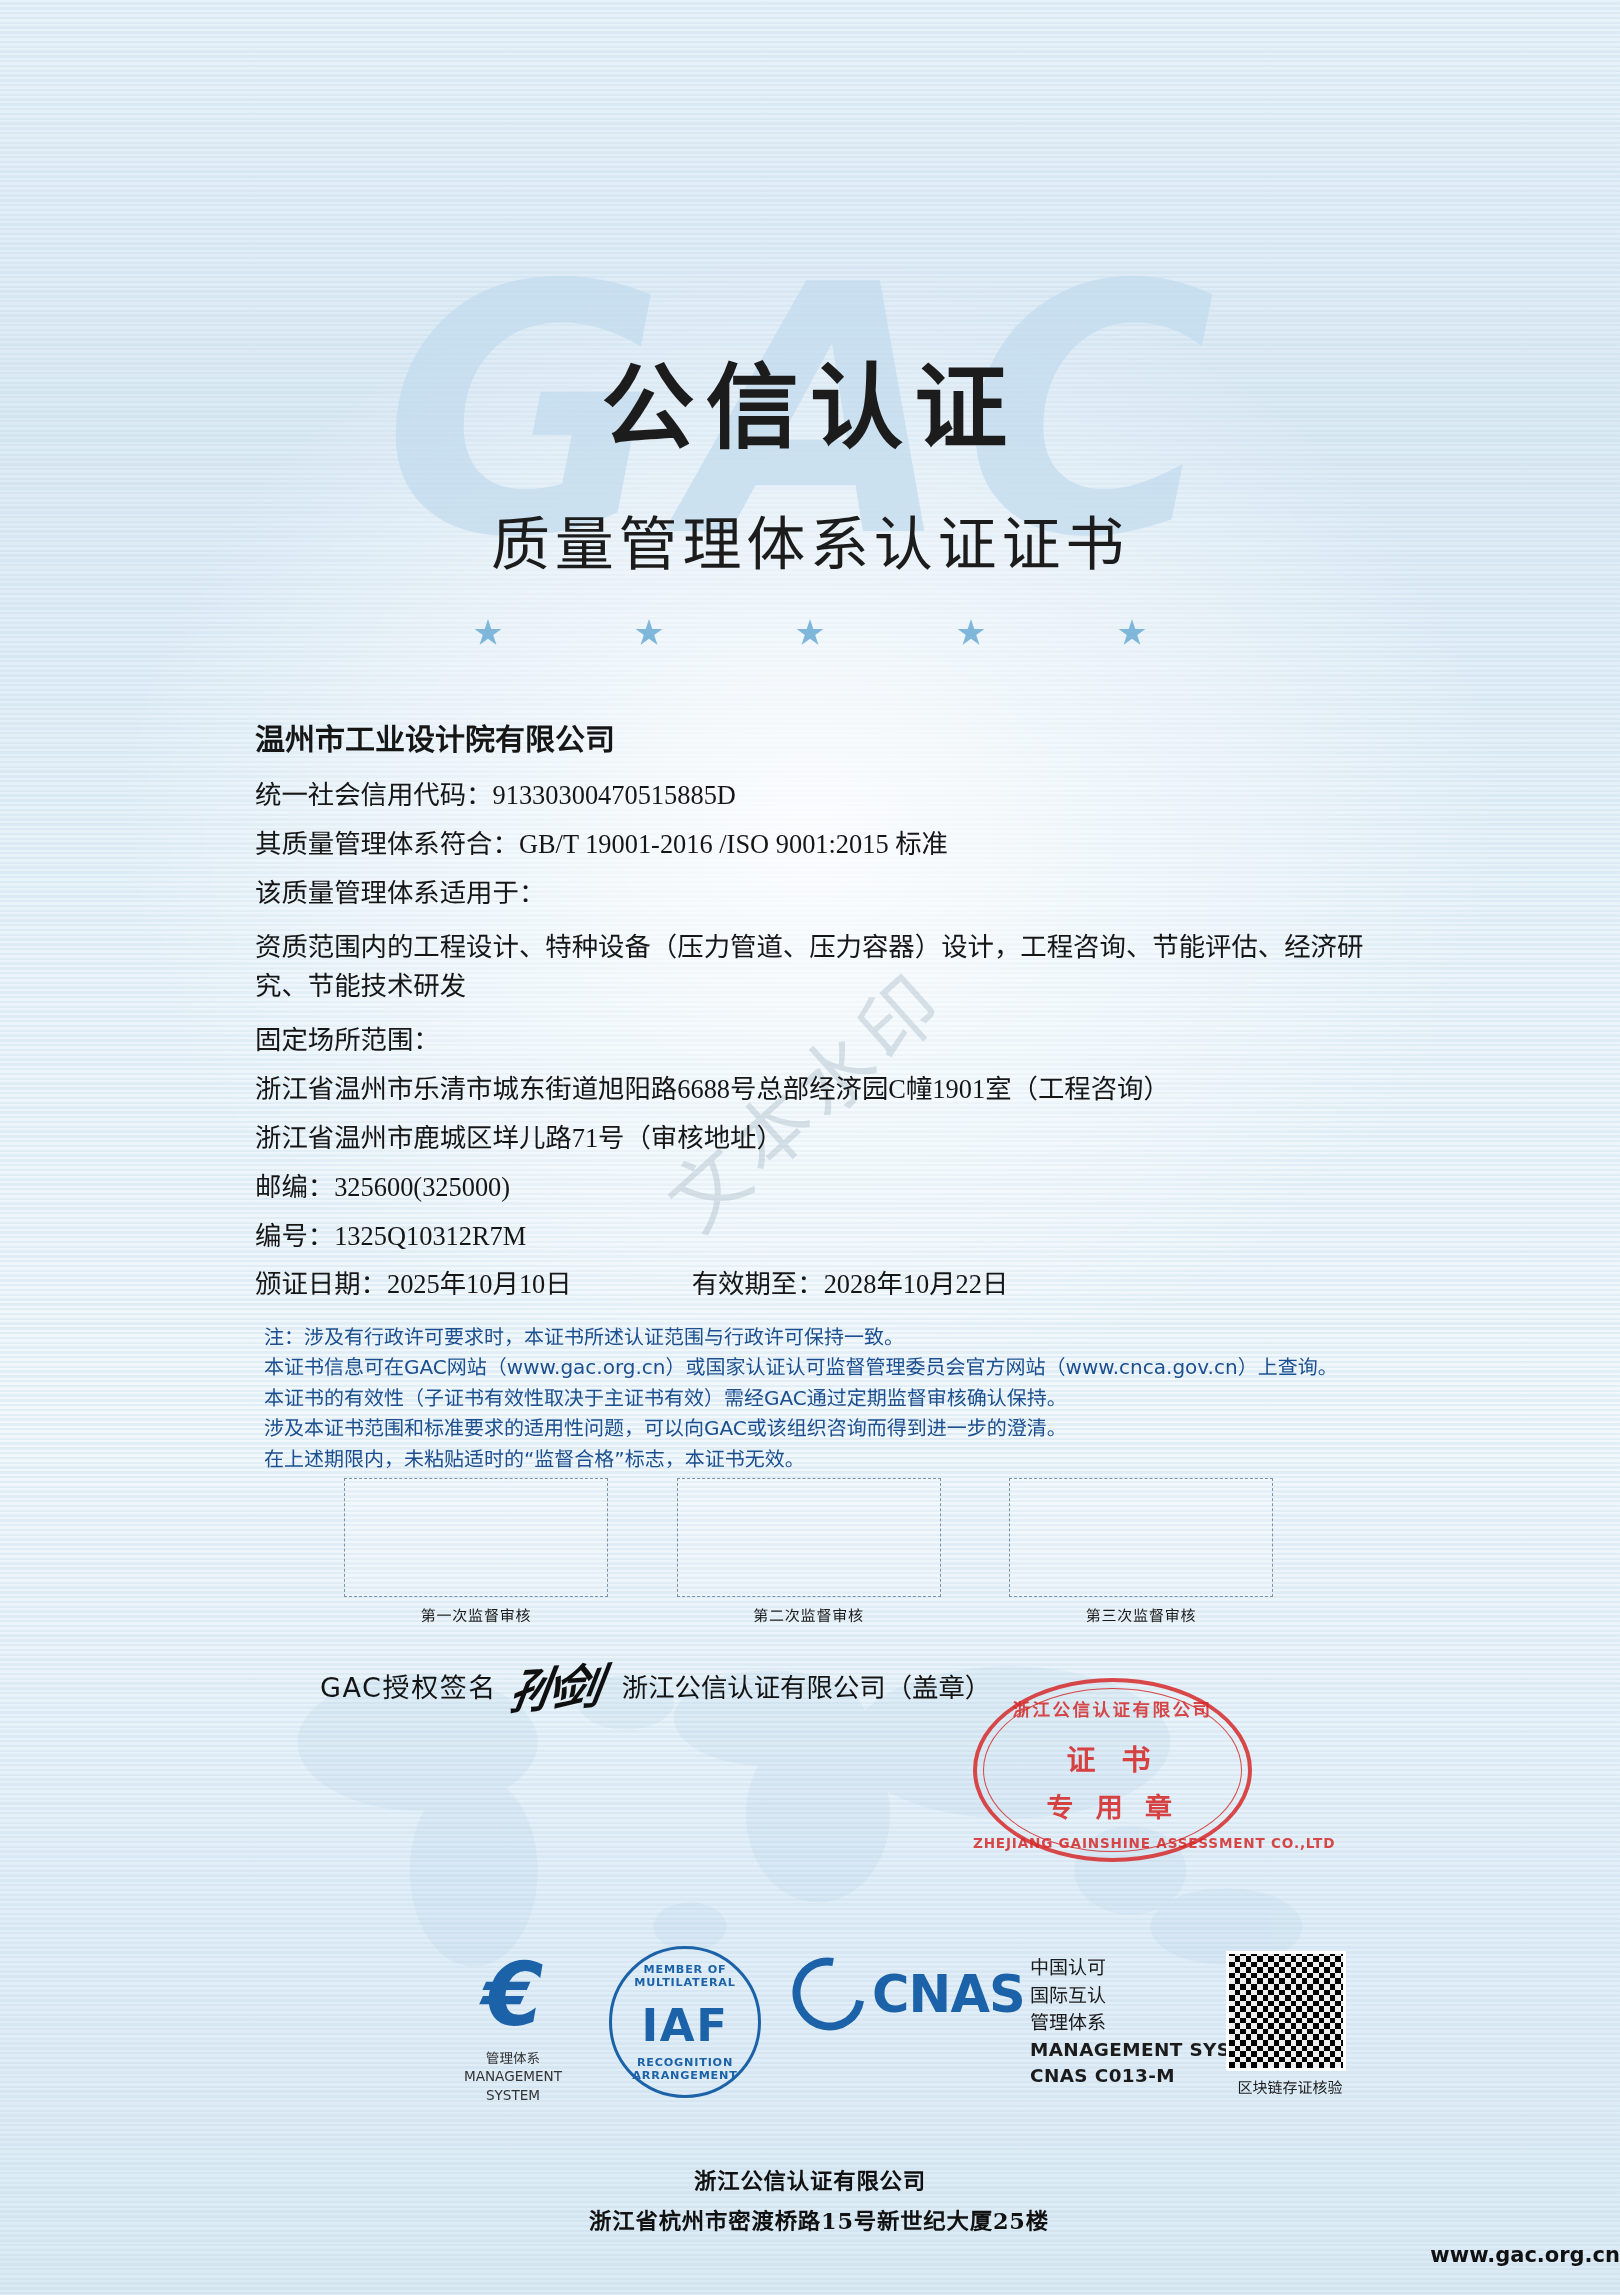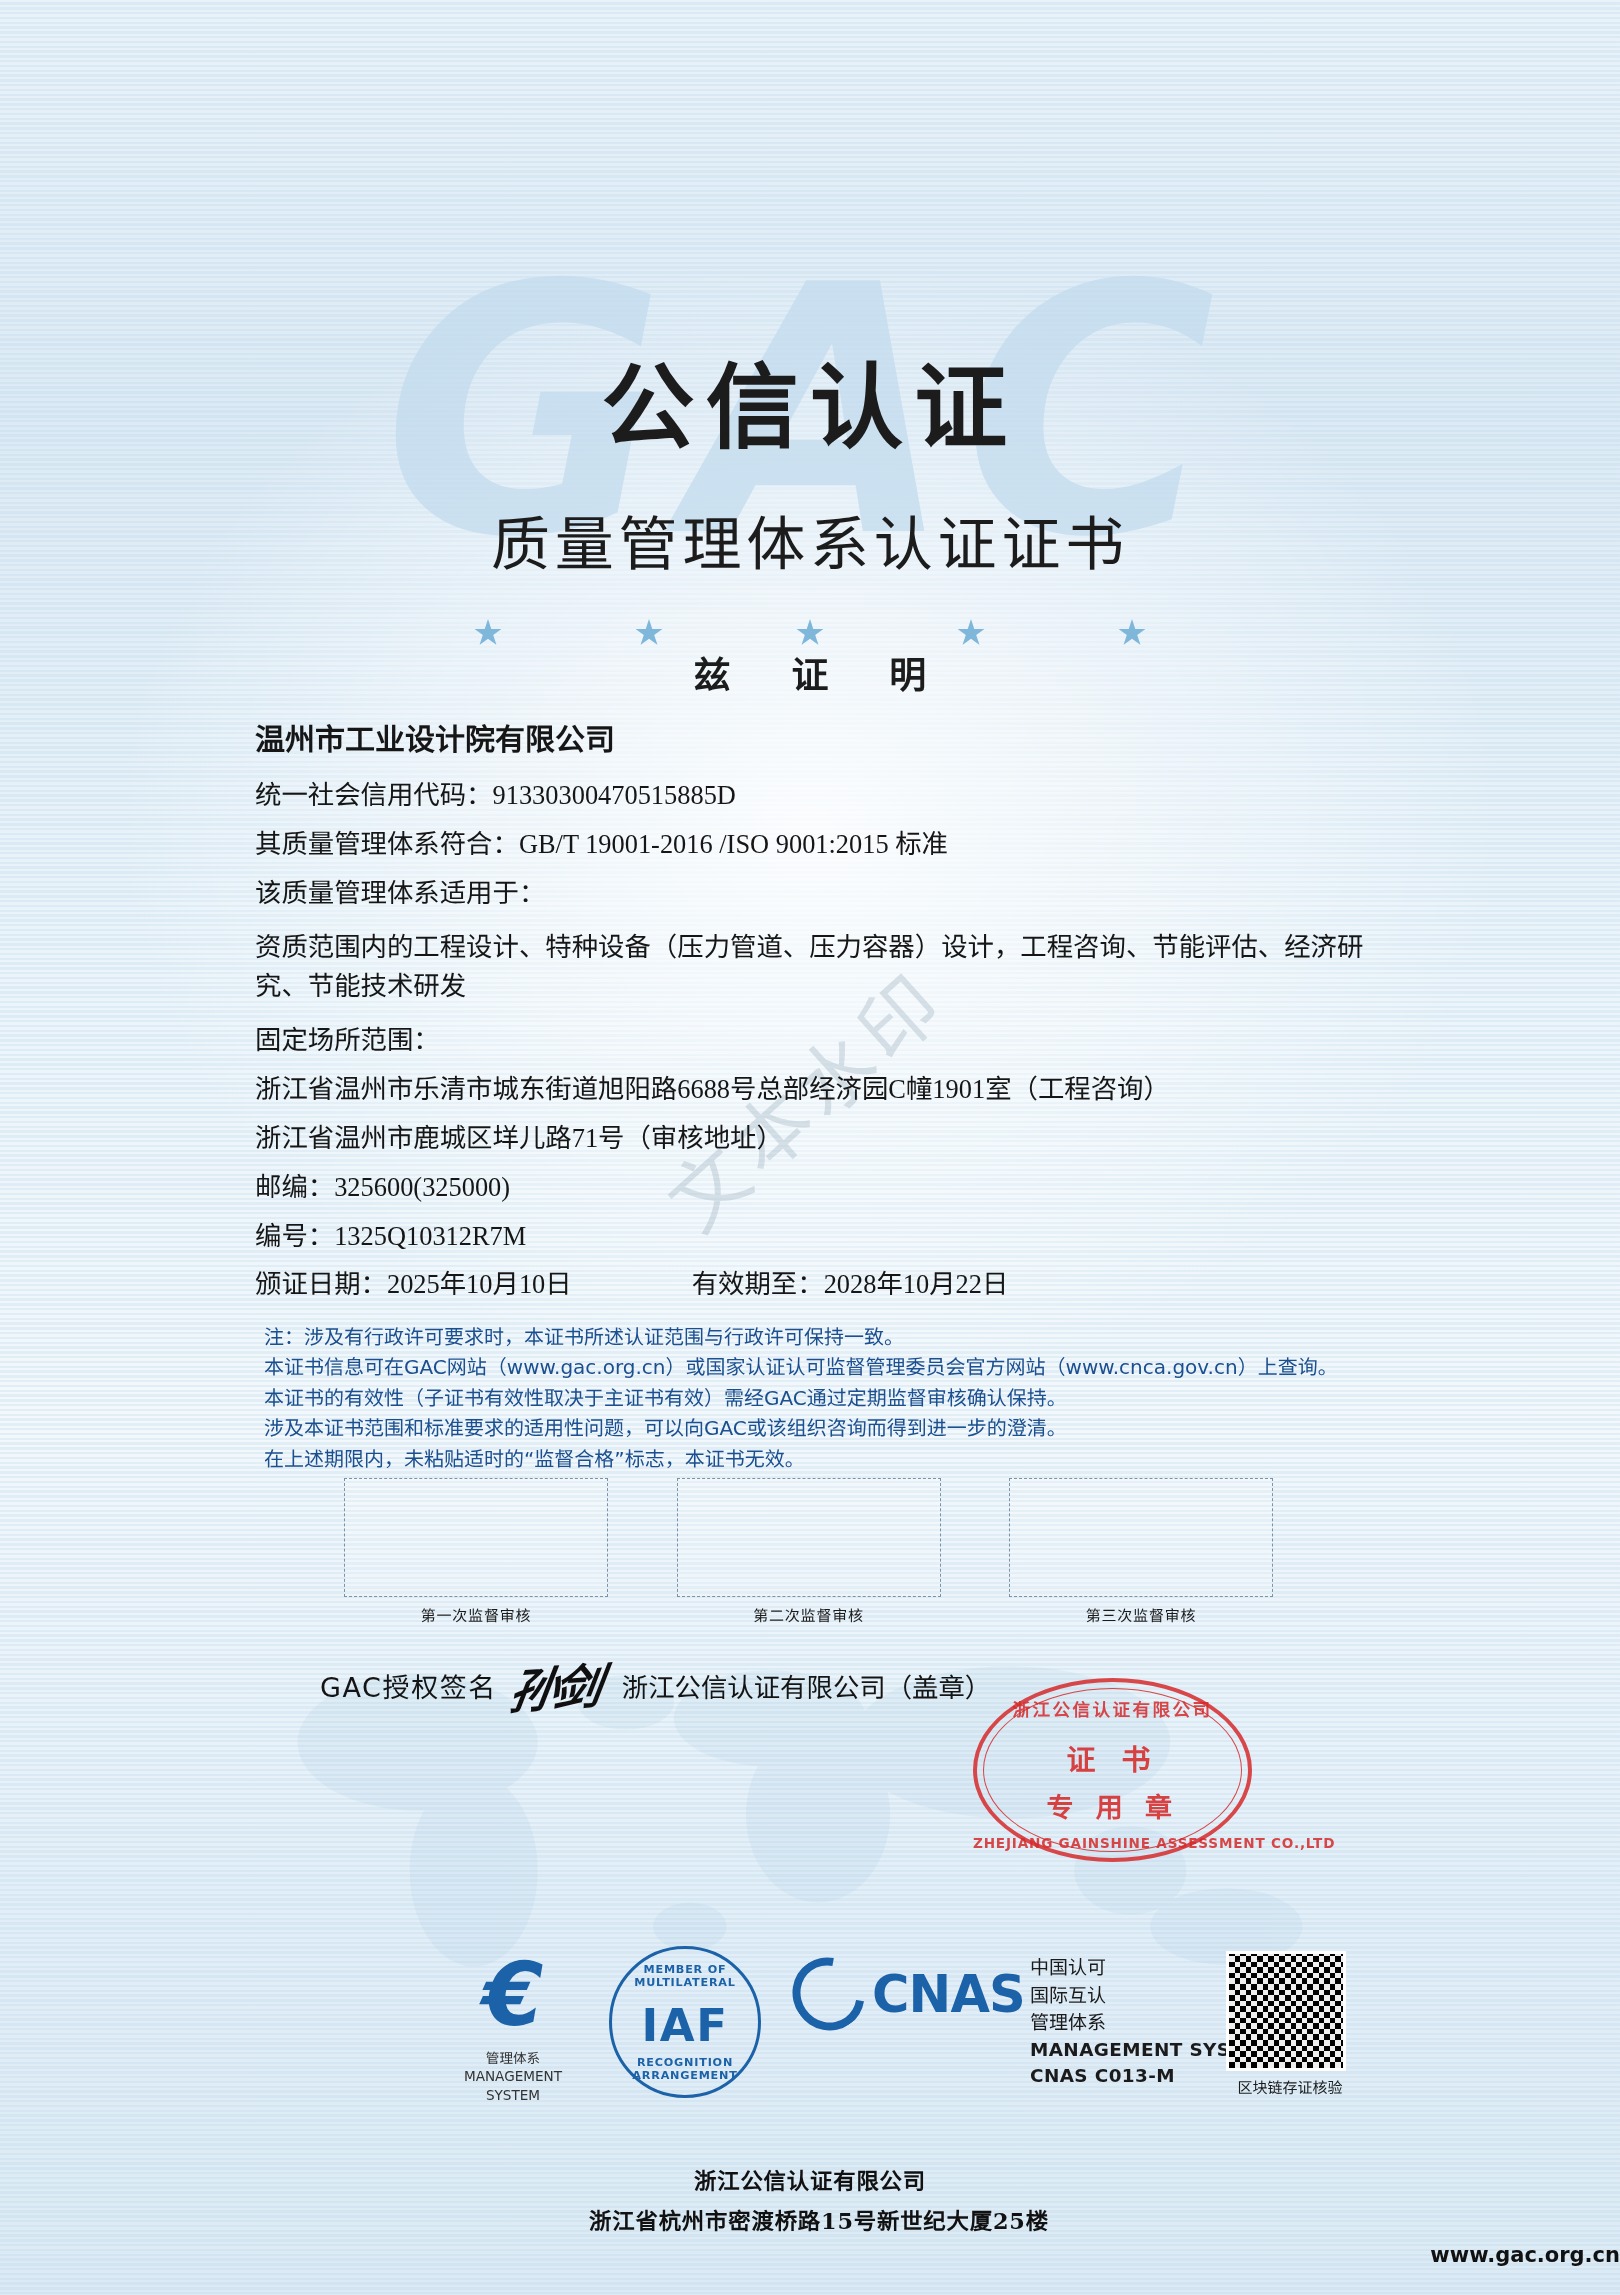--- a/index.html
+++ b/index.html
@@ -424,21 +424,20 @@
     </g>
   </svg>
 
   <div class="diag-watermark">文本水印</div>
 
   <div class="content">
 
     <div class="title-cn">公信认证</div>
     <div class="subtitle-cn">质量管理体系认证证书</div>
     <div class="stars">★ ★ ★ ★ ★</div>
-    <div class="zizhengming">兹 证 明</div>
 
     <div class="body-block">
       <div class="body-line company">温州市工业设计院有限公司</div>
       <div class="body-line">统一社会信用代码：91330300470515885D</div>
       <div class="body-line">其质量管理体系符合：GB/T 19001-2016 /ISO 9001:2015 标准</div>
       <div class="body-line">该质量管理体系适用于：</div>
       <div class="body-line wrap">资质范围内的工程设计、特种设备（压力管道、压力容器）设计，工程咨询、节能评估、经济研究、节能技术研发</div>
       <div class="body-line">固定场所范围：</div>
       <div class="body-line">浙江省温州市乐清市城东街道旭阳路6688号总部经济园C幢1901室（工程咨询）</div>
       <div class="body-line">浙江省温州市鹿城区垟儿路71号（审核地址）</div>

